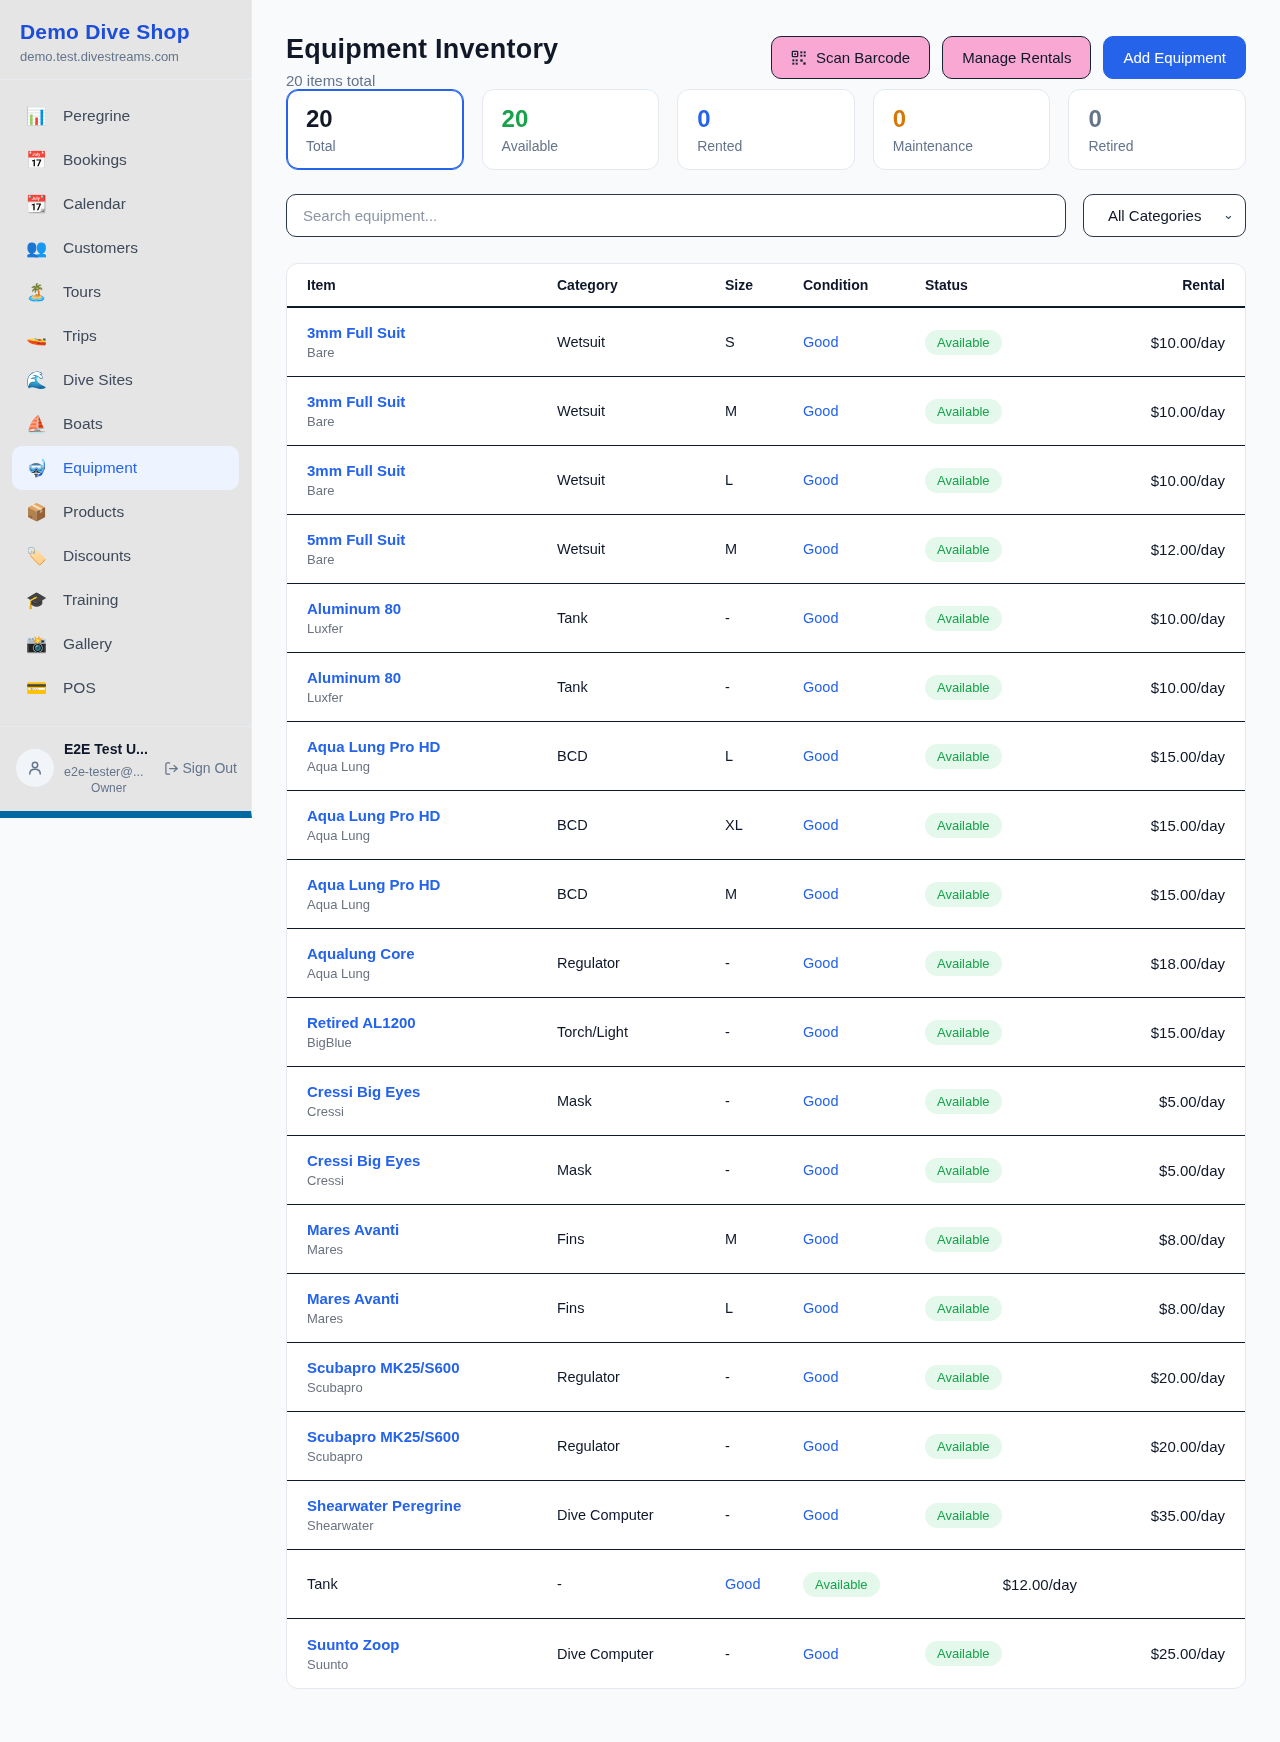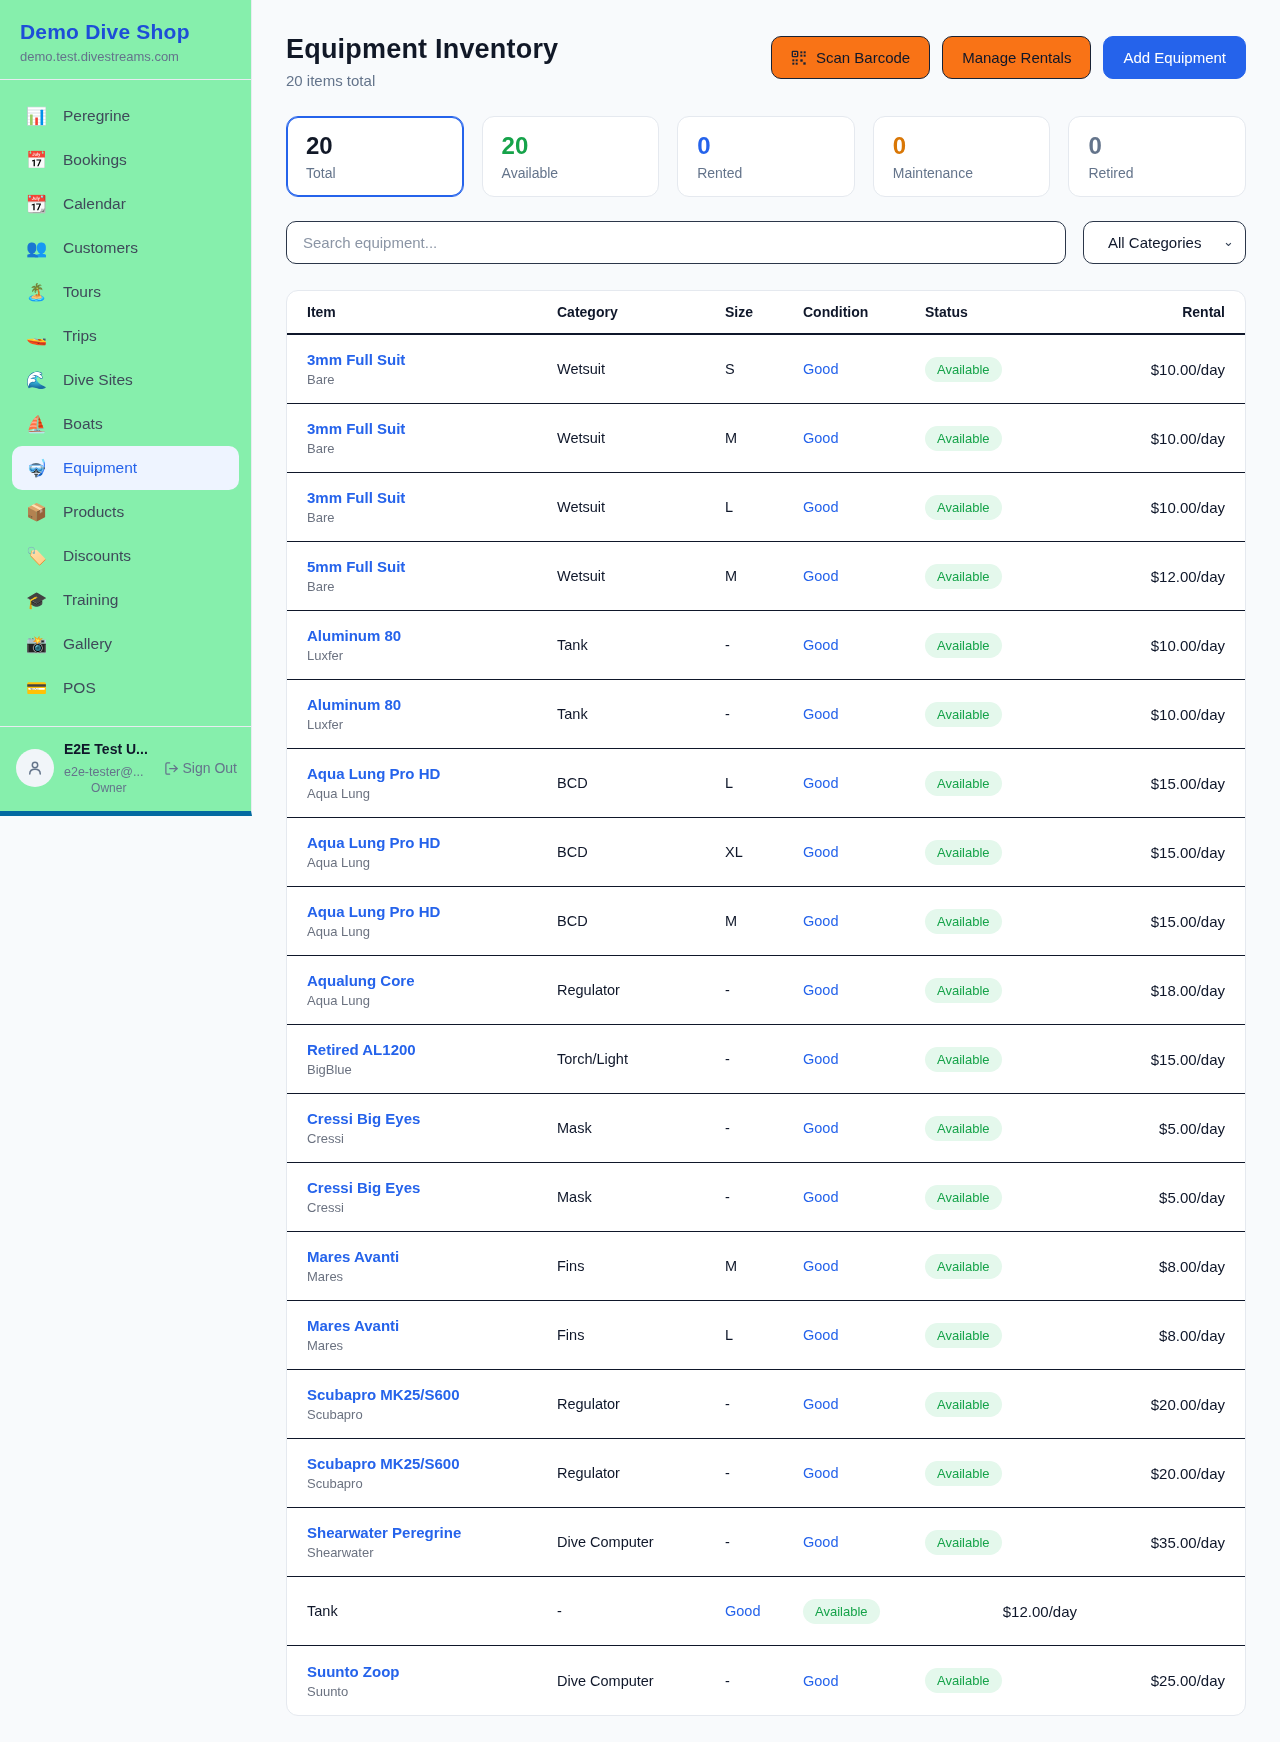--- a/index.html
+++ b/index.html
@@ -8,22 +8,22 @@
     font-family:"Liberation Sans", sans-serif;
     background:#f8fafc;
     color:#0f172a;
     overflow:hidden;
   }
   .app { position:relative; width:1280px; height:1742px; }
 
   
   .sidebar {
     position:absolute; left:0; top:0; width:252px;
-    background:#86efac; border-right:1px solid #e8ecf1;
-    border-bottom:5px solid #0369a1;
+    background:#e5e5e5; border-right:1px solid #e8ecf1;
+    border-bottom:7px solid #0369a1;
   }
   .shop-header { padding:20px 20px 15px 20px; border-bottom:1px solid #e8ecf1; }
   .shop-name { font-size:21px; font-weight:bold; color:#1d4ed8; letter-spacing:.2px; }
   .shop-domain { margin-top:5px; font-size:13px; color:#64748b; }
   .nav { padding:14px 12px 16px 12px; }
   .nav-item {
     display:flex; align-items:center; gap:15px;
     height:44px; padding:0 14px; border-radius:10px;
     cursor:pointer; color:#3f4a5a; font-size:15.5px;
   }
@@ -53,26 +53,26 @@
   
   .main { position:absolute; left:252px; top:0; width:1028px; padding:34px 34px 0 34px; }
   .page-header { display:flex; align-items:flex-start; justify-content:space-between; }
   .page-title { font-size:27px; font-weight:bold; color:#111827; letter-spacing:.2px; }
   .page-subtitle { margin-top:7px; font-size:15px; color:#64748b; }
   .header-actions { display:flex; gap:12px; margin-top:2px; }
   .btn {
     height:43px; padding:0 19px; border-radius:10px;
     font-family:inherit; font-size:15px; cursor:pointer;
     display:flex; align-items:center; gap:9px;
-    background:#f97316; border:1px solid #182235; color:#0f172a;
+    background:#f9a8d4; border:1px solid #182235; color:#0f172a;
   }
   .btn.primary { background:#2563eb; border:1px solid #2563eb; color:#ffffff; font-weight:500; }
 
   
-  .stats-row { display:flex; gap:18px; margin-top:27px; }
+  .stats-row { display:flex; gap:18px; }
   .stat-card {
     flex:1; background:#ffffff; border:1px solid #e5e9ef; border-radius:12px;
     padding:15px 19px; cursor:pointer;
   }
   .stat-card.active { border-color:#2563eb; box-shadow:inset 0 0 0 1px #2563eb; }
   .stat-value { font-size:24px; font-weight:bold; }
   .stat-label { margin-top:5px; font-size:14px; color:#64748b; }
 
   
   .filter-row { display:flex; gap:17px; margin-top:24px; }

